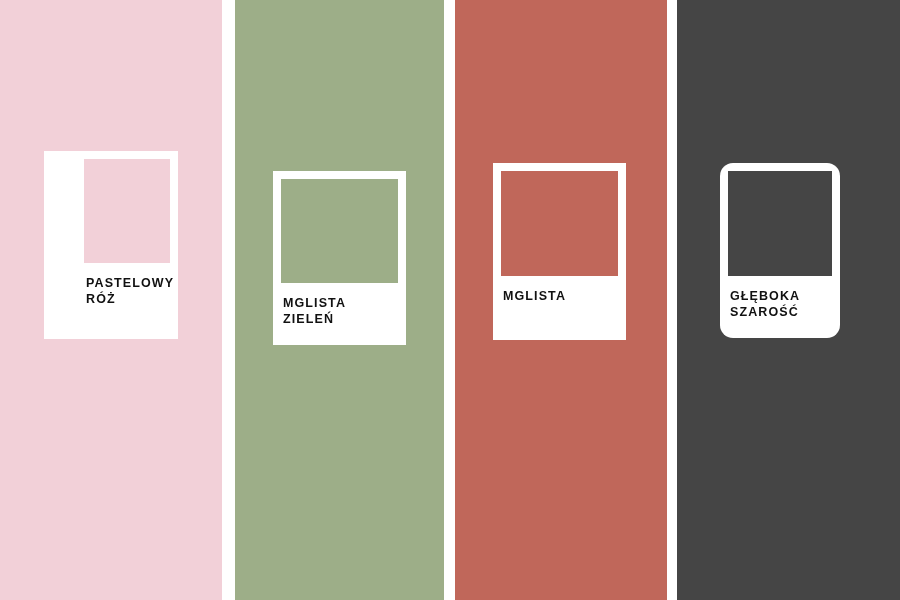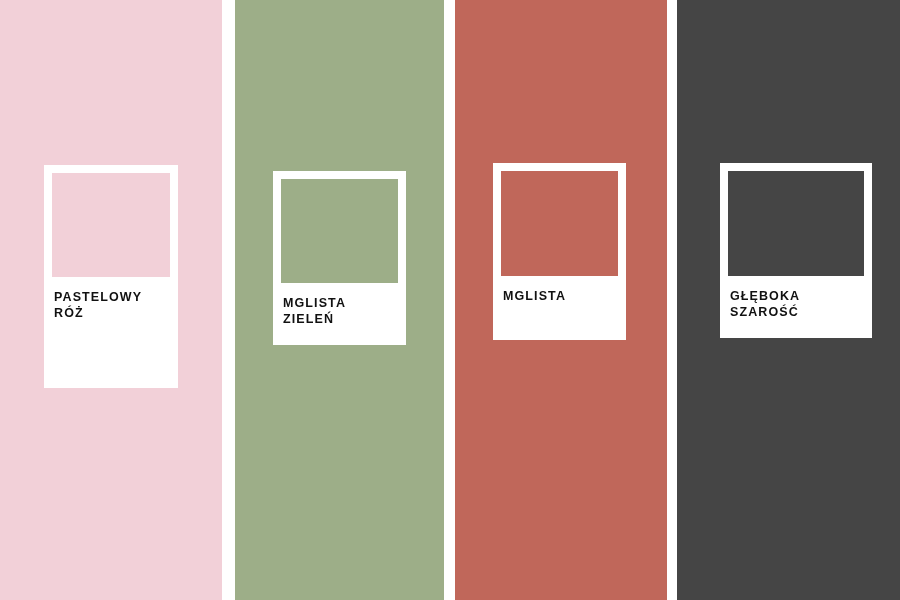--- a/index.html
+++ b/index.html
@@ -62,21 +62,21 @@
 </head>
 <body>
 
 <div class="palette-board" style="background: rgb(255, 255, 255);">
 
   <div class="stripe" style="left: 0px; width: 222px; background: rgb(242, 208, 216);"></div>
   <div class="stripe" style="left: 235px; width: 209px; background: rgb(157, 174, 136);"></div>
   <div class="stripe" style="left: 455px; width: 212px; background: rgb(192, 103, 90);"></div>
   <div class="stripe" style="left: 677px; width: 223px; background: rgb(69, 69, 69);"></div>
 
-  <div class="swatch-card" style="left: 44px; top: 165px; width: 134px; height: 223px;">
+  <div class="swatch-card" style="left: 44px; top: 151px; width: 134px; height: 188px; padding-left: 32px;">
     <div class="chip-frame" style="height: 112px;">
       <div class="chip" style="background: rgb(242, 208, 216);"></div>
     </div>
     <div class="caption">PASTELOWY
 RÓŻ</div>
   </div>
 
   <div class="swatch-card" style="left: 273px; top: 171px; width: 133px; height: 174px;">
     <div class="chip-frame" style="height: 112px;">
       <div class="chip" style="background: rgb(157, 174, 136);"></div>
@@ -85,21 +85,21 @@
 ZIELEŃ</div>
   </div>
 
   <div class="swatch-card" style="left: 493px; top: 163px; width: 133px; height: 177px;">
     <div class="chip-frame" style="height: 113px;">
       <div class="chip" style="background: rgb(192, 103, 90);"></div>
     </div>
     <div class="caption">MGLISTA</div>
   </div>
 
-  <div class="swatch-card" style="left: 720px; top: 163px; width: 152px; height: 175px;">
+  <div class="swatch-card" style="left: 720px; top: 163px; width: 120px; height: 175px; border-radius: 13px;">
     <div class="chip-frame" style="height: 113px;">
       <div class="chip" style="background: rgb(69, 69, 69);"></div>
     </div>
     <div class="caption">GŁĘBOKA
 SZAROŚĆ</div>
   </div>
 
 </div>
 
 </body></html>

